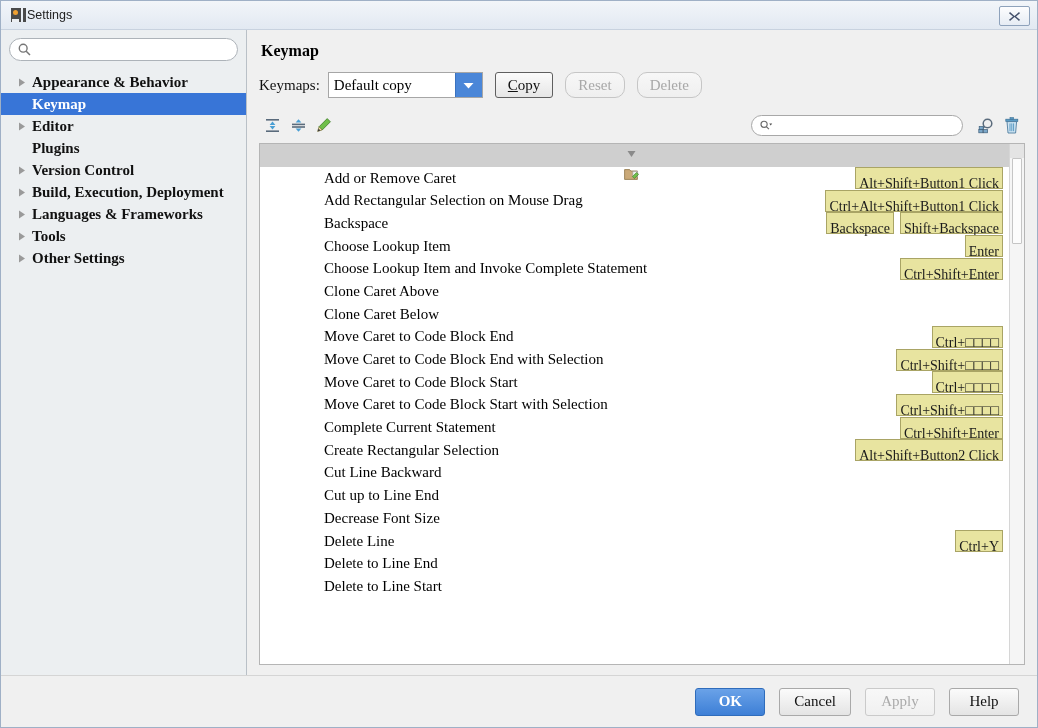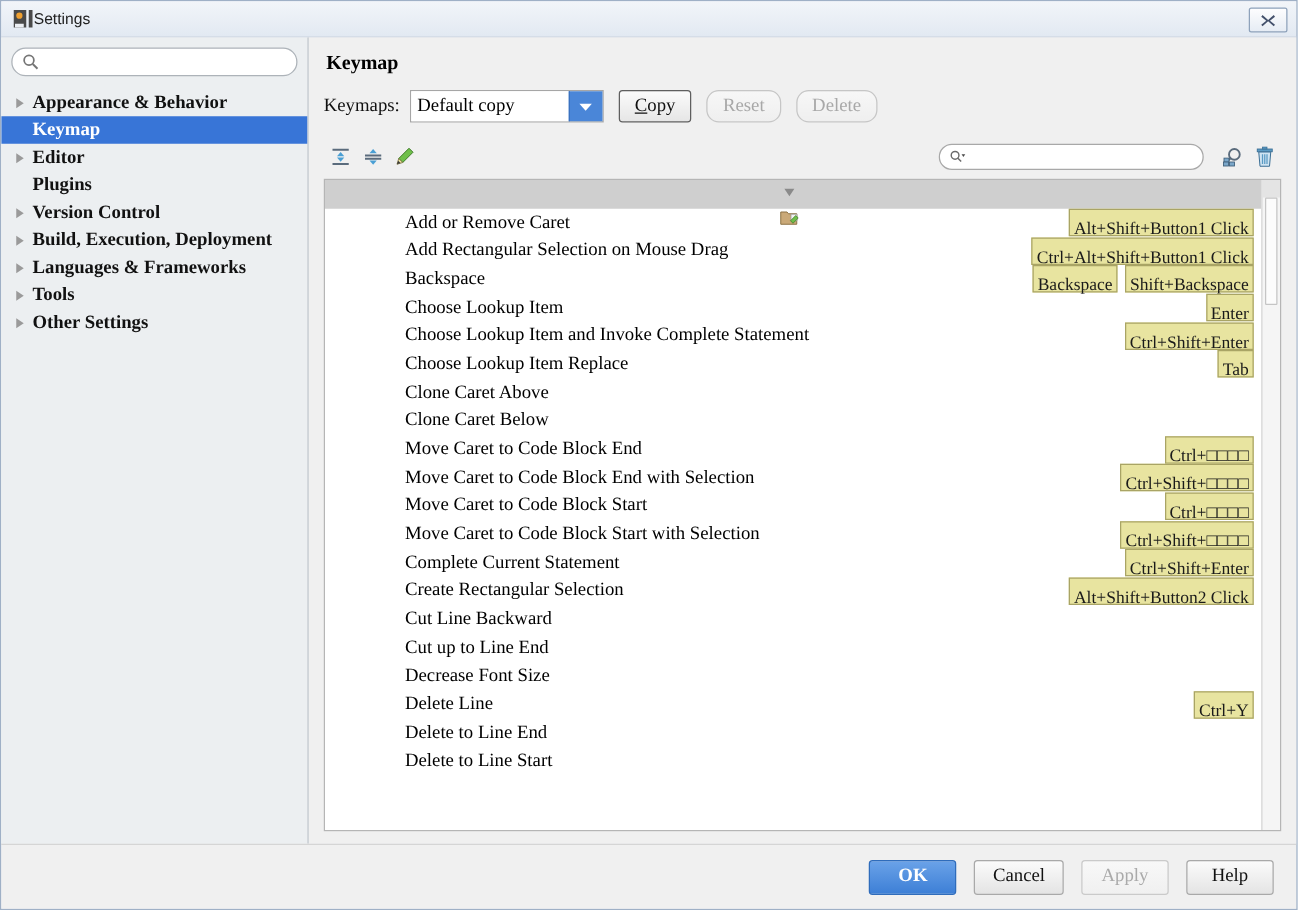--- a/index.html
+++ b/index.html
@@ -76,21 +76,21 @@
   }
   #sidebar-search input{
     border:0;outline:0;background:transparent;flex:1;
     font-family:"Liberation Sans",sans-serif;font-size:12px;color:#333;
     padding-left:5px;
   }
   .mag{display:block;}
   #tree-root{padding-top:4px;overflow:hidden;}
   .side-item{
     height:22px;display:flex;align-items:center;
-    padding-left:6px;box-sizing:border-box;
+    padding-left:12px;box-sizing:border-box;
     font-family:"Liberation Serif", serif;
     font-weight:bold;font-size:15px;color:#111;
     cursor:default;white-space:nowrap;
   }
   .side-item.selected{background:#3875d7;color:#fff;}
   .side-arrow{
     width:18px;flex:0 0 18px;display:flex;align-items:center;justify-content:center;
   }
   .side-arrow svg{display:block;}
   .side-label{padding-left:1px;}
@@ -437,26 +437,20 @@
                 <span class="kbd">Enter</span>
               </span>
             </div>
             <div class="row child">
               <span class="name">Choose Lookup Item and Invoke Complete Statement</span>
               <span class="keys">
                 <span class="kbd">Ctrl+Shift+Enter</span>
               </span>
             </div>
             <div class="row child">
-              <span class="name">Choose Lookup Item Replace</span>
-              <span class="keys">
-                <span class="kbd">Tab</span>
-              </span>
-            </div>
-            <div class="row child">
               <span class="name">Clone Caret Above</span>
               <span class="keys"></span>
             </div>
             <div class="row child">
               <span class="name">Clone Caret Below</span>
               <span class="keys"></span>
             </div>
             <div class="row child">
               <span class="name">Move Caret to Code Block End</span>
               <span class="keys">

